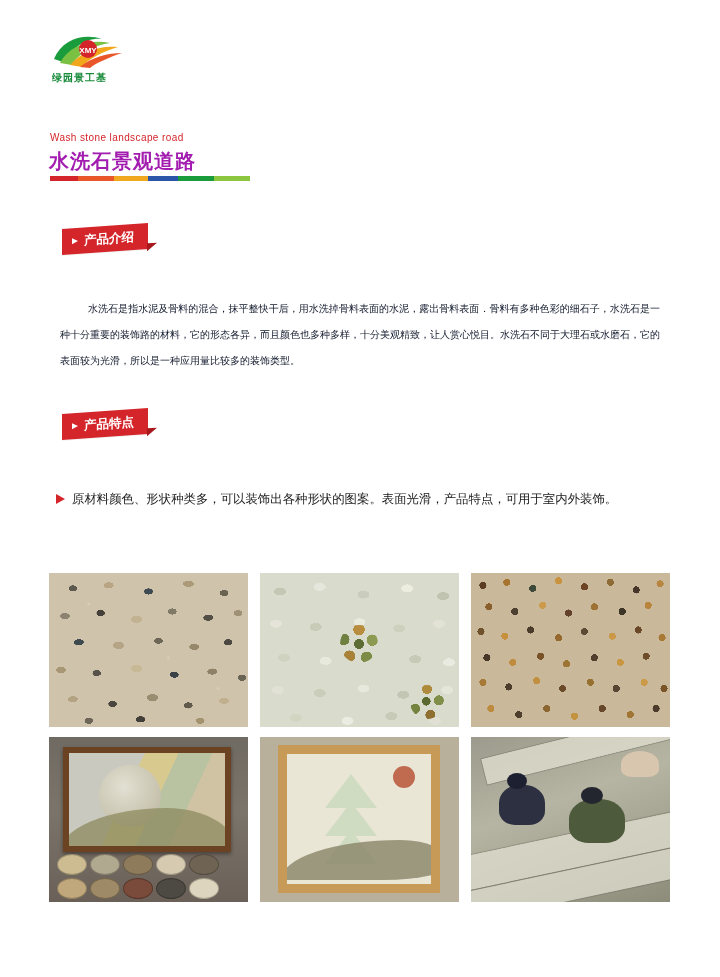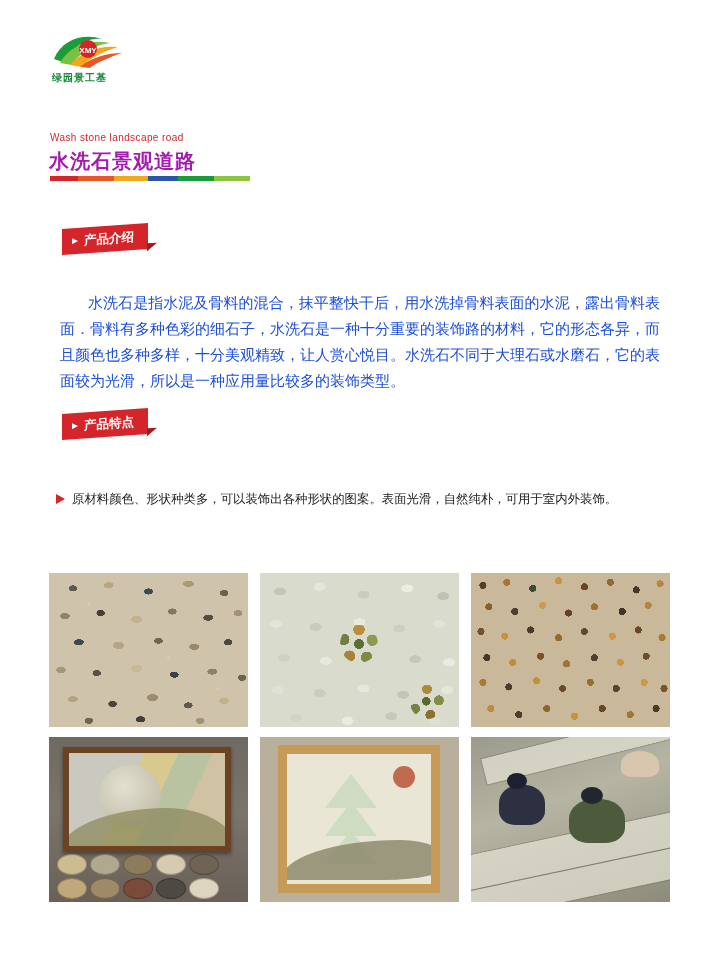--- a/index.html
+++ b/index.html
@@ -112,25 +112,25 @@
     height: 0;
     border-left: 10px solid #a8171c;
     border-bottom: 8px solid transparent;
     transform: skewY(-4deg);
   }
 
   
   .intro-text {
     position: absolute;
     left: 60px;
-    top: 290px;
+    top: 296px;
     width: 600px;
-    font-size: 15px;
+    font-size: 10px;
     line-height: 26px;
-    color: #1d4ed8;
+    color: #0f172a;
     text-indent: 28px;
     text-align: justify;
   }
 
   
   .feature-row {
     position: absolute;
     left: 56px;
     top: 489px;
     width: 620px;
@@ -488,21 +488,21 @@
 
   <div class="intro-text">水洗石是指水泥及骨料的混合，抹平整快干后，用水洗掉骨料表面的水泥，露出骨料表面．骨料有多种色彩的细石子，水洗石是一种十分重要的装饰路的材料，它的形态各异，而且颜色也多种多样，十分美观精致，让人赏心悦目。水洗石不同于大理石或水磨石，它的表面较为光滑，所以是一种应用量比较多的装饰类型。</div>
 
   <div class="ribbon" style="left:62px; top:411px;">
     <div class="ribbon-body">产品特点</div>
     <div class="ribbon-tail"></div>
   </div>
 
   <div class="feature-row">
     <div class="feature-arrow"></div>
-    <div class="feature-text">原材料颜色、形状种类多，可以装饰出各种形状的图案。表面光滑，自然纯朴，可用于室内外装饰。</div>
+    <div class="feature-text">原材料颜色、形状种类多，可以装饰出各种形状的图案。表面光滑，产品特点，可用于室内外装饰。</div>
   </div>
 
   <div class="grid">
 
     <div class="cell">
       <div class="ph-pebble"></div>
     </div>
 
     <div class="cell">
       <div class="ph-pale"></div>

